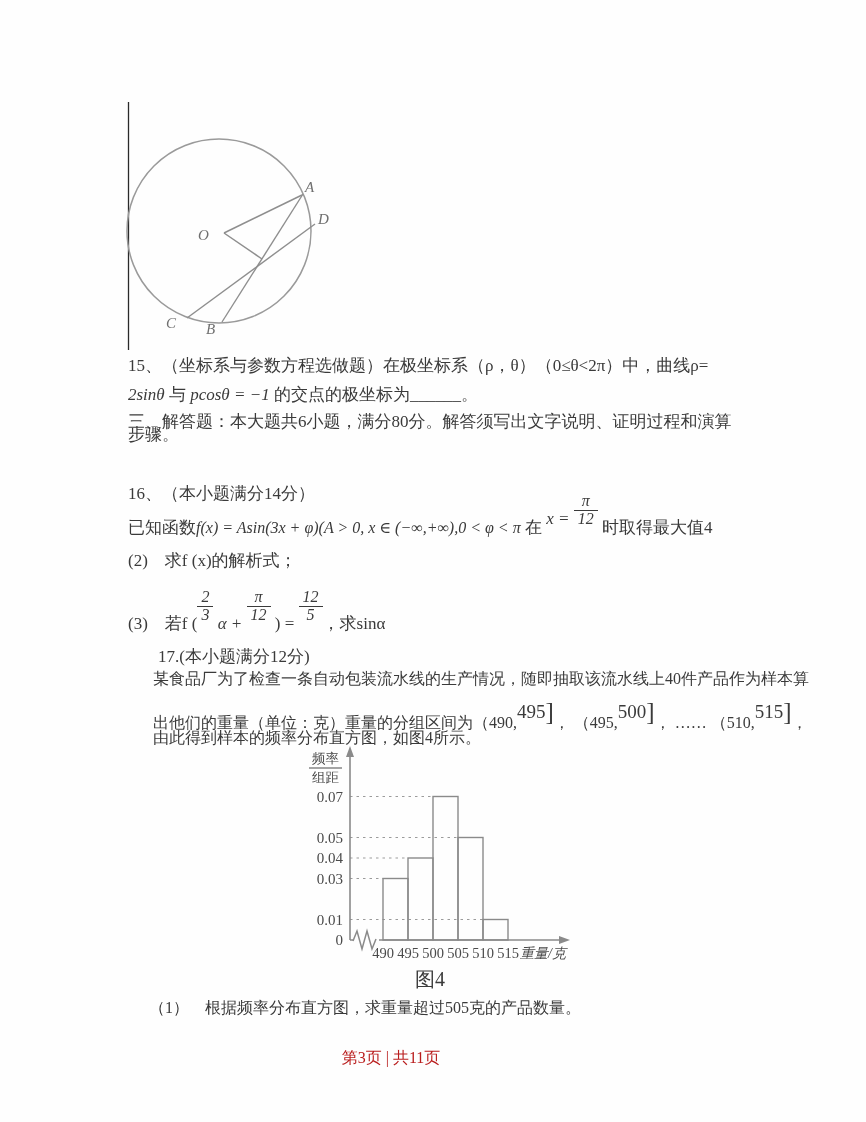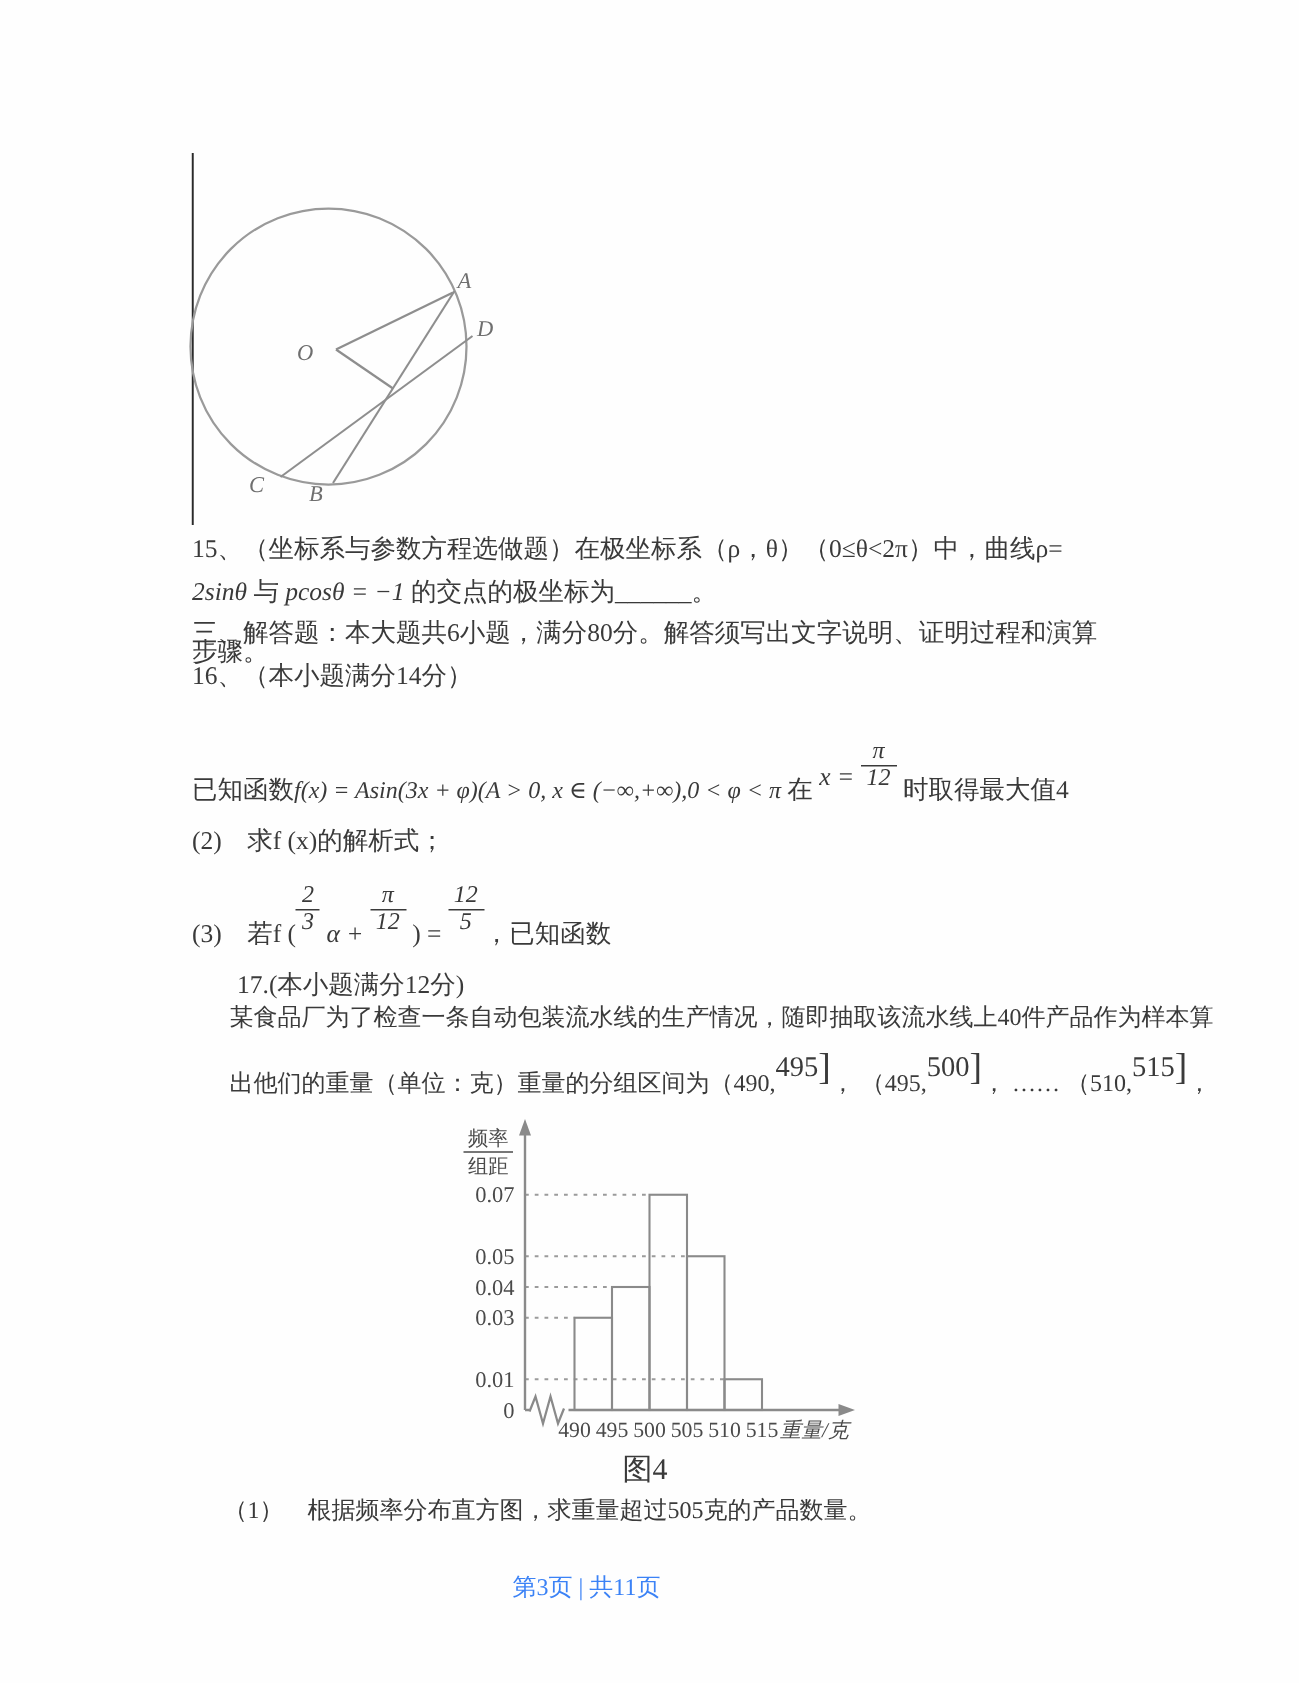--- a/index.html
+++ b/index.html
@@ -14,21 +14,21 @@
   .small { font-size:16px;margin-left:25px; }
   .math { font-style:italic; font-family:"Liberation Serif","DejaVu Serif",serif; }
   
   .frac { display:inline-block; text-align:center; line-height:1.05; font-size:16px; font-style:italic; }
   .frac .num { display:block; border-bottom:1.2px solid #3a3a3a; padding:0 4px; }
   .frac .den { display:block; padding:0 4px; }
   .vraise  { vertical-align:9px; }
   .raised  { position:relative; top:-10px; font-size:19px; }
   .bigbracket { position:relative; top:-8px; font-size:25px; font-weight:400; }
   .caption { position:absolute; text-align:center; font-size:20px; color:#3a3a3a; }
-  .footer { position:absolute; left:0; width:782px; text-align:center; font-size:16px; color:#3b82f6; }
+  .footer { position:absolute; left:0; width:782px; text-align:center; font-size:16px; color:#b91c1c; }
   svg text { font-family:"Liberation Serif","DejaVu Serif",serif; }
   .figlabel { font-style:italic; fill:#6f6f6f; font-size:15px; }
 </style>
 </head>
 <body>
 
 <div class="page">
 
   <svg style="position:absolute; left:110px; top:95px;" width="240" height="265" viewBox="110 95 240 265" xmlns="http://www.w3.org/2000/svg">
     <line x1="128.5" y1="102" x2="128.5" y2="350" stroke="#2a2a2a" stroke-width="1.3"></line>
@@ -45,39 +45,40 @@
   </svg>
 
   <div class="line" style="left:128px; top:355px;">15、（坐标系与参数方程选做题）在极坐标系（ρ，θ）（0≤θ&lt;2π）中，曲线ρ=</div>
   <div class="line" style="left:128px; top:384px;">
     <span class="math">2sinθ</span><span> 与 </span><span class="math">pcosθ = −1</span><span> 的交点的极坐标为______。</span>
   </div>
 
   <div class="line" style="left:128px; top:411px;">三、解答题：本大题共6小题，满分80分。解答须写出文字说明、证明过程和演算</div>
   <div class="line" style="left:128px; top:424px;">步骤。</div>
 
-  <div class="line" style="left:128px; top:440px;font-family:Liberation Serif, serif;">16、（本小题满分14分）</div>
+  <div class="line" style="left:128px; top:483px;font-family:Liberation Serif, serif;">16、（本小题满分14分）</div>
 
   <div class="line" style="left:128px; top:493px;">
     <span>已知函数</span><span class="math" style="font-size:16px;margin-top:36px;">f(x) = Asin(3x + φ)(A &gt; 0, x ∈ (−∞,+∞),0 &lt; φ &lt; π</span><span> 在 </span><span class="math vraise" style="display:inline-block;">x =</span>&nbsp;<span class="frac vraise"><span class="num">π</span><span class="den">12</span></span><span> 时取得最大值4</span>
   </div>
 
   <div class="line" style="left:128px; top:550px;">(2)　求f (x)的解析式；</div>
 
   <div class="line" style="left:128px; top:589px;">
-    <span>(3)　若f (</span><span class="frac vraise"><span class="num">2</span><span class="den">3</span></span><span class="math"> α + </span><span class="frac vraise"><span class="num">π</span><span class="den">12</span></span><span> ) = </span><span class="frac vraise"><span class="num">12</span><span class="den">5</span></span><span>，已知函数</span>
+    <span>(3)　若f (</span><span class="frac vraise"><span class="num">2</span><span class="den">3</span></span><span class="math"> α + </span><span class="frac vraise"><span class="num">π</span><span class="den">12</span></span><span> ) = </span><span class="frac vraise"><span class="num">12</span><span class="den">5</span></span><span>，求sinα</span>
   </div>
 
   <div class="line small" style="left:133px; top:646px; font-size:17px;">17.(本小题满分12分)</div>
   <div class="line small" style="left:128px; top:669px;">某食品厂为了检查一条自动包装流水线的生产情况，随即抽取该流水线上40件产品作为样本算</div>
 
   <div class="line small" style="left:128px; top:704px;">
     <span>出他们的重量（单位：克）重量的分组区间为（490,</span><span class="raised">495</span><span class="bigbracket">]</span><span>，  （495,</span><span class="raised">500</span><span class="bigbracket">]</span><span>，  ……  （510,</span><span class="raised">515</span><span class="bigbracket">]</span><span>，</span>
   </div>
 
+  <div class="line small" style="left:128px; top:728px;">由此得到样本的频率分布直方图，如图4所示。</div>
 
   <svg id="chart" style="position:absolute; left:280px; top:740px;" width="300" height="250" viewBox="0 0 300 250" xmlns="http://www.w3.org/2000/svg">
       <line x1="70" y1="138.5" x2="103" y2="138.5" stroke="#9b9b9b" stroke-width="1.2" stroke-dasharray="2.5 4"></line>
       <line x1="70" y1="118" x2="128" y2="118" stroke="#9b9b9b" stroke-width="1.2" stroke-dasharray="2.5 4"></line>
       <line x1="70" y1="56.5" x2="153" y2="56.5" stroke="#9b9b9b" stroke-width="1.2" stroke-dasharray="2.5 4"></line>
       <line x1="70" y1="97.5" x2="178" y2="97.5" stroke="#9b9b9b" stroke-width="1.2" stroke-dasharray="2.5 4"></line>
       <line x1="70" y1="179.5" x2="203" y2="179.5" stroke="#9b9b9b" stroke-width="1.2" stroke-dasharray="2.5 4"></line>
       <rect x="103" y="138.5" width="25" height="61.5" fill="none" stroke="#8a8a8a" stroke-width="1.4"></rect>
       <rect x="128" y="118" width="25" height="82" fill="none" stroke="#8a8a8a" stroke-width="1.4"></rect>
       <rect x="153" y="56.5" width="25" height="143.5" fill="none" stroke="#8a8a8a" stroke-width="1.4"></rect>

